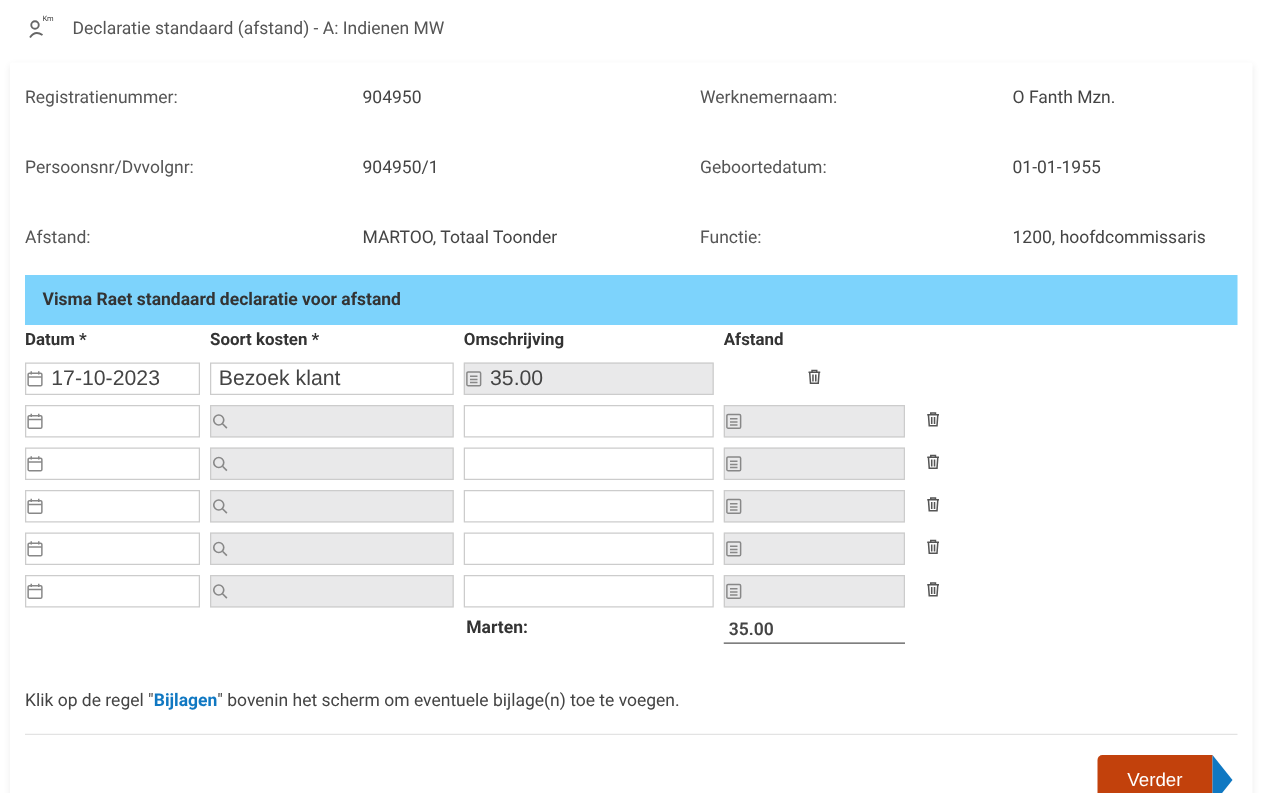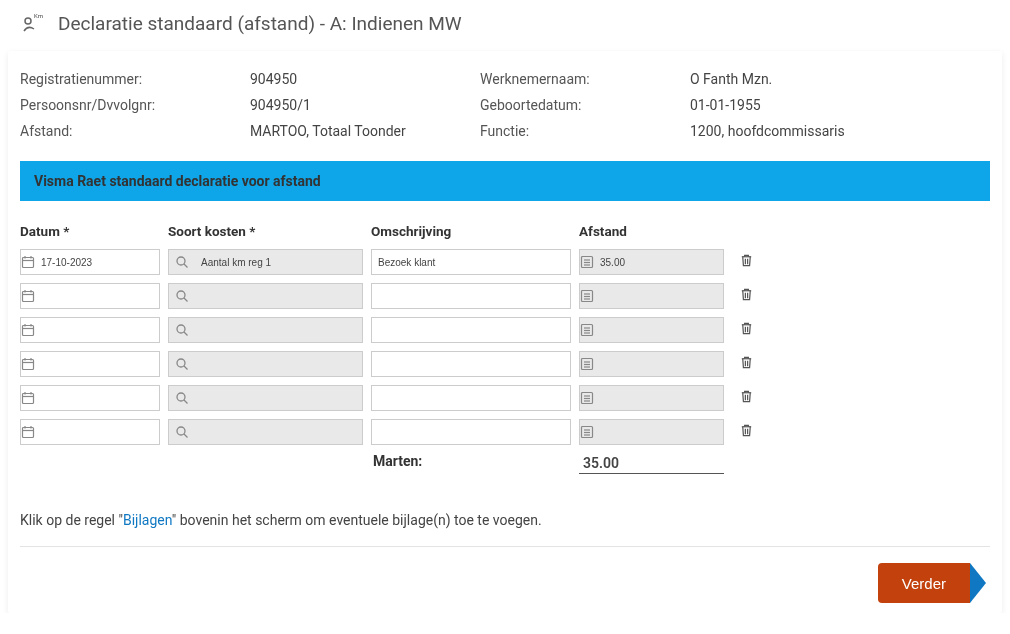--- a/index.html
+++ b/index.html
@@ -9,41 +9,42 @@
       color: #444;
       background: #fff;
     }
     .app-header {
       display: flex;
       align-items: center;
       padding: 12px 20px 16px 20px;
       gap: 14px;
     }
     .header-icon { color: #666; font-size: 18px; display:flex; align-items:center; gap:2px; }
-    .header-title { font-size: 19px; color: #555; }
+    .header-title { font-size: 14px; color: #555; }
     .page {
       margin: 0 8px;
       padding: 20px 12px 10px 12px;
       box-shadow: 0 2px 6px rgba(0,0,0,.08);
       border-radius: 2px;
     }
     .meta-grid {
       display: grid;
       grid-template-columns: 230px 230px 210px 1fr;
       row-gap: 10px;
       column-gap: 0px;
       padding: 0 0 22px 0;
+      gap: 40px;
     }
     .meta-label { color: #555; }
     .section-bar {
-      background: #0ea5e9;
+      background: #7dd3fc;
       padding: 12px 14px;
       font-weight: 700;
       color: #333;
-      margin-bottom: 22px;
+      margin-bottom: 4px;
     }
     .form-area { padding: 0 0 10px 0; }
     .form-header {
       display: grid;
       grid-template-columns: 140px 195px 200px 145px 28px;
       gap: 8px;
       font-weight: 700;
       font-size: 13.5px;
       color: #333;
       margin-bottom: 10px;
@@ -70,40 +71,40 @@
       justify-content: center;
       color: #888;
       font-size: 13px;
     }
     .input-field {
       border: none;
       outline: none;
       flex: 1;
       height: 24px;
       padding: 0 6px;
-      font-size: 10px;
+      font-size: 17px;
       background: transparent;
       color: #444;
     }
     .trash-cell {
       display: flex;
       align-items: center;
       justify-content: center;
     }
     .trash-icon { color: #555; cursor: pointer; font-size: 15px;}
     .totals-row {
       display: grid;
       grid-template-columns: 140px 195px 200px 145px 28px;
       gap: 8px;
       margin-top: 8px;
     }
     .total-label { grid-column: 3; font-weight: 700; color: #333; padding-left:2px; }
     .total-val { grid-column: 4; border-bottom: 1px solid #555; padding: 2px 4px; font-weight: 600;}
     .hint-text { padding: 28px 0 18px 0; font-size: 14px; }
-    .hint-text .link { color: #1078c2; font-weight: 400; }
+    .hint-text .link { color: #1078c2; font-weight: 700; }
     .footer-line {
       border-top: 1px solid #e3e3e3;
       padding-top: 16px;
       display: flex;
       justify-content: flex-end;
     }
     .btn-primary {
       background: #c2410c;
       color: #fff;
       border: none;
@@ -177,29 +178,20 @@
             <span class="input-icon">
               <svg width="14" height="14" viewBox="0 0 14 14" fill="none" stroke-width="1.2">
                 <rect x="1.5" y="2.5" width="11" height="10" rx="1"></rect>
                 <line x1="1.5" y1="5.5" x2="12.5" y2="5.5"></line>
                 <line x1="4" y1="1" x2="4" y2="3.5"></line>
                 <line x1="10" y1="1" x2="10" y2="3.5"></line>
               </svg>
             </span>
             <input class="input-field" value="17-10-2023" style="">
           </div>
-          <div class="input-wrap readonly">
-            <span class="input-icon">
-              <svg width="14" height="14" viewBox="0 0 14 14" fill="none" stroke-width="1.3">
-                <circle cx="6" cy="6" r="4"></circle>
-                <line x1="9" y1="9" x2="12.5" y2="12.5"></line>
-              </svg>
-            </span>
-            <input class="input-field" readonly="" value="Aantal km reg 1" style="">
-          </div>
           <div class="input-wrap">
             <input class="input-field" value="Bezoek klant" style="">
           </div>
           <div class="input-wrap readonly">
             <span class="input-icon">
               <svg width="14" height="14" viewBox="0 0 14 14" fill="none" stroke-width="1.2">
                 <rect x="1.5" y="1.5" width="11" height="11" rx="1"></rect>
                 <line x1="4" y1="5" x2="10" y2="5"></line>
                 <line x1="4" y1="7.5" x2="10" y2="7.5"></line>
                 <line x1="4" y1="10" x2="10" y2="10"></line>

